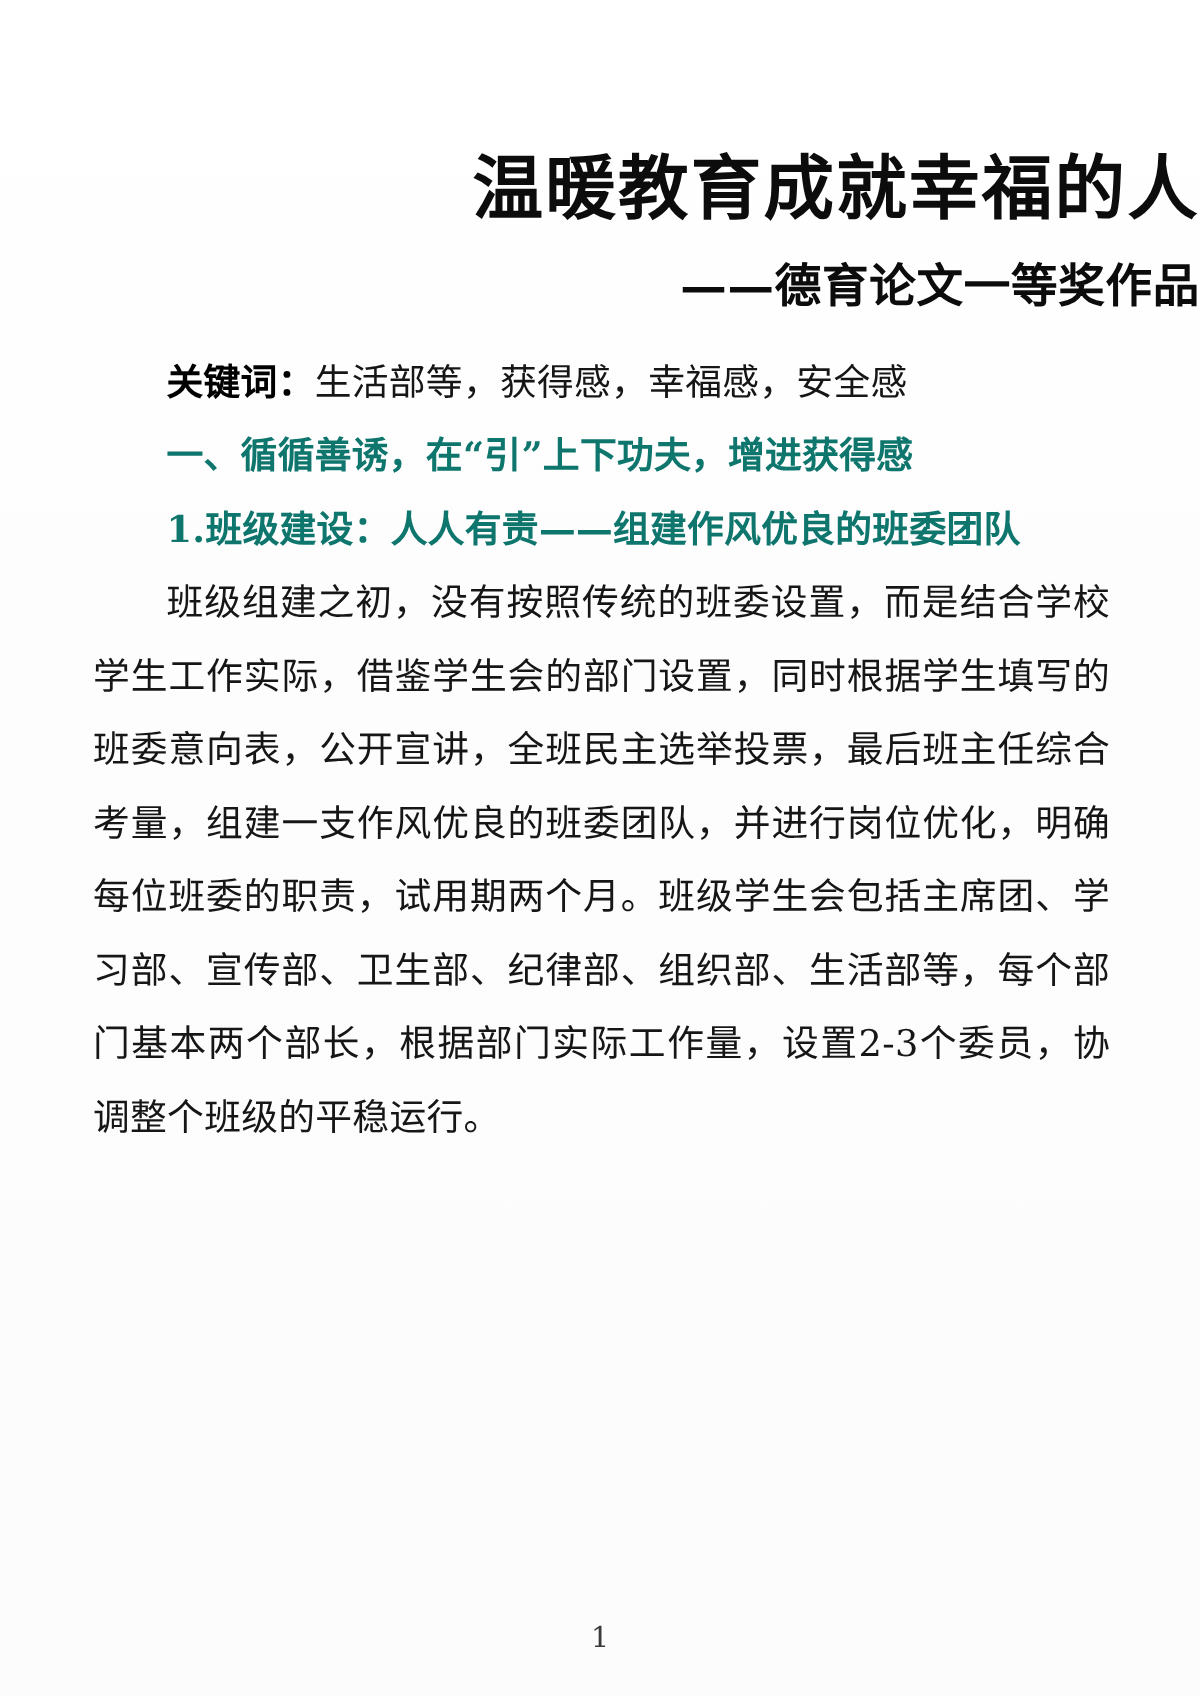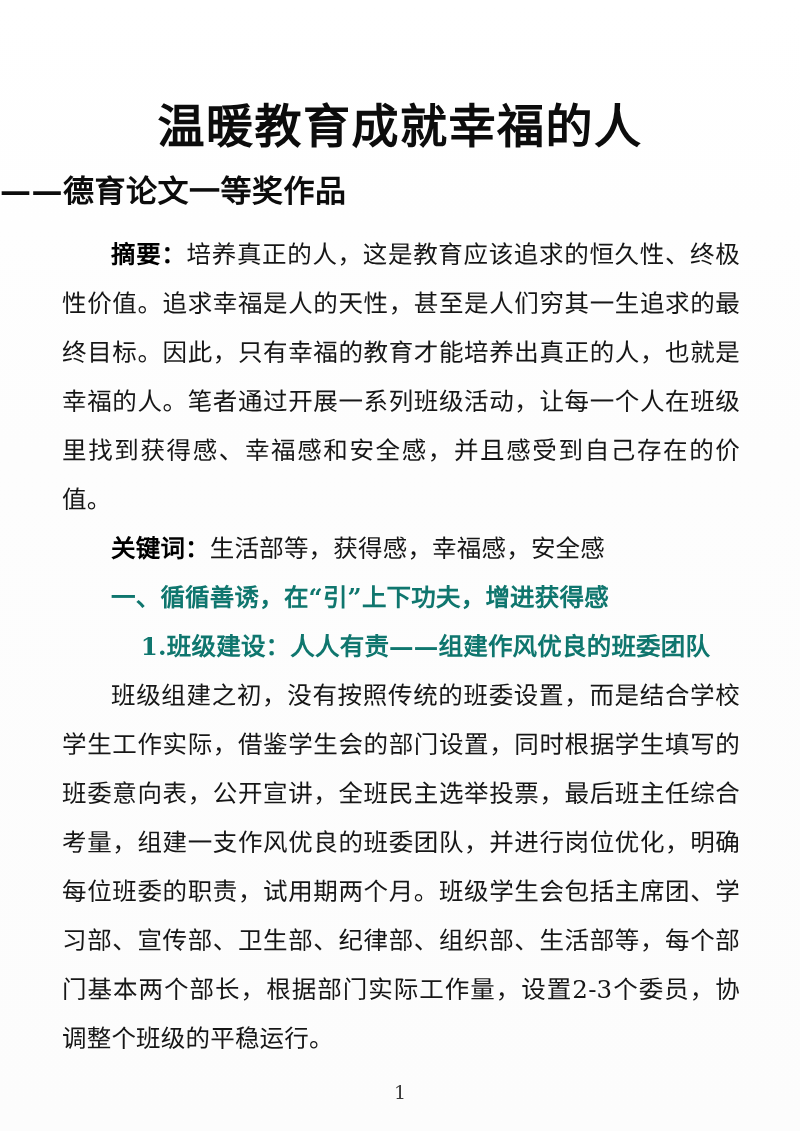--- a/index.html
+++ b/index.html
@@ -34,33 +34,33 @@
     position: absolute;
     left: 0;
     top: 0;
     width: 800px;
   }
 
   
   .doc-title {
     margin: 0;
     padding-top: 96px;
-    text-align: center;
+    text-align: right;
     font-size: 47px;
     line-height: 62px;
     font-weight: 700;
     letter-spacing: 1.5px;
     color: #0c0c0c;
     font-family: "DejaVu Serif", "Liberation Serif", serif;
   }
 
   .doc-subtitle {
     margin: 0;
     padding-top: 12px;
-    text-align: left;
+    text-align: right;
     font-size: 31px;
     line-height: 42px;
     font-weight: 700;
     letter-spacing: 0.5px;
     color: #0c0c0c;
   }
 
   
   .body-region {
     margin: 0;
@@ -93,21 +93,20 @@
     font-size: 24.5px;
     line-height: 49px;
     font-weight: 700;
     color: #0f766e;
     text-indent: 2em;
     letter-spacing: 0.2px;
   }
 
   .heading.sub {
     text-indent: 2em;
-    text-align: center;
   }
 
   
   .page-number {
     position: absolute;
     left: 0;
     right: 0;
     top: 1080px;
     text-align: center;
     font-size: 19px;
@@ -123,21 +122,20 @@
   <div id="paper-grain"></div>
 
   <div id="content">
 
     <h1 class="doc-title">温暖教育成就幸福的人</h1>
 
     <h2 class="doc-subtitle">——德育论文一等奖作品</h2>
 
     <div class="body-region">
 
-      <p class="para indent"><span class="lead-label">摘要：</span><span>培养真正的人，这是教育应该追求的恒久性、终极性价值。追求幸福是人的天性，甚至是人们穷其一生追求的最终目标。因此，只有幸福的教育才能培养出真正的人，也就是幸福的人。笔者通过开展一系列班级活动，让每一个人在班级里找到获得感、幸福感和安全感，并且感受到自己存在的价值。</span></p>
 
       <p class="para indent"><span class="lead-label">关键词：</span><span>生活部等，获得感，幸福感，安全感</span></p>
 
       <p class="heading">一、循循善诱，在“引”上下功夫，增进获得感</p>
 
 
       <p class="heading sub">1.班级建设：人人有责——组建作风优良的班委团队</p>
 
       <p class="para indent">班级组建之初，没有按照传统的班委设置，而是结合学校学生工作实际，借鉴学生会的部门设置，同时根据学生填写的班委意向表，公开宣讲，全班民主选举投票，最后班主任综合考量，组建一支作风优良的班委团队，并进行岗位优化，明确每位班委的职责，试用期两个月。班级学生会包括主席团、学习部、宣传部、卫生部、纪律部、组织部、生活部等，每个部门基本两个部长，根据部门实际工作量，设置2-3个委员，协调整个班级的平稳运行。</p>
 

